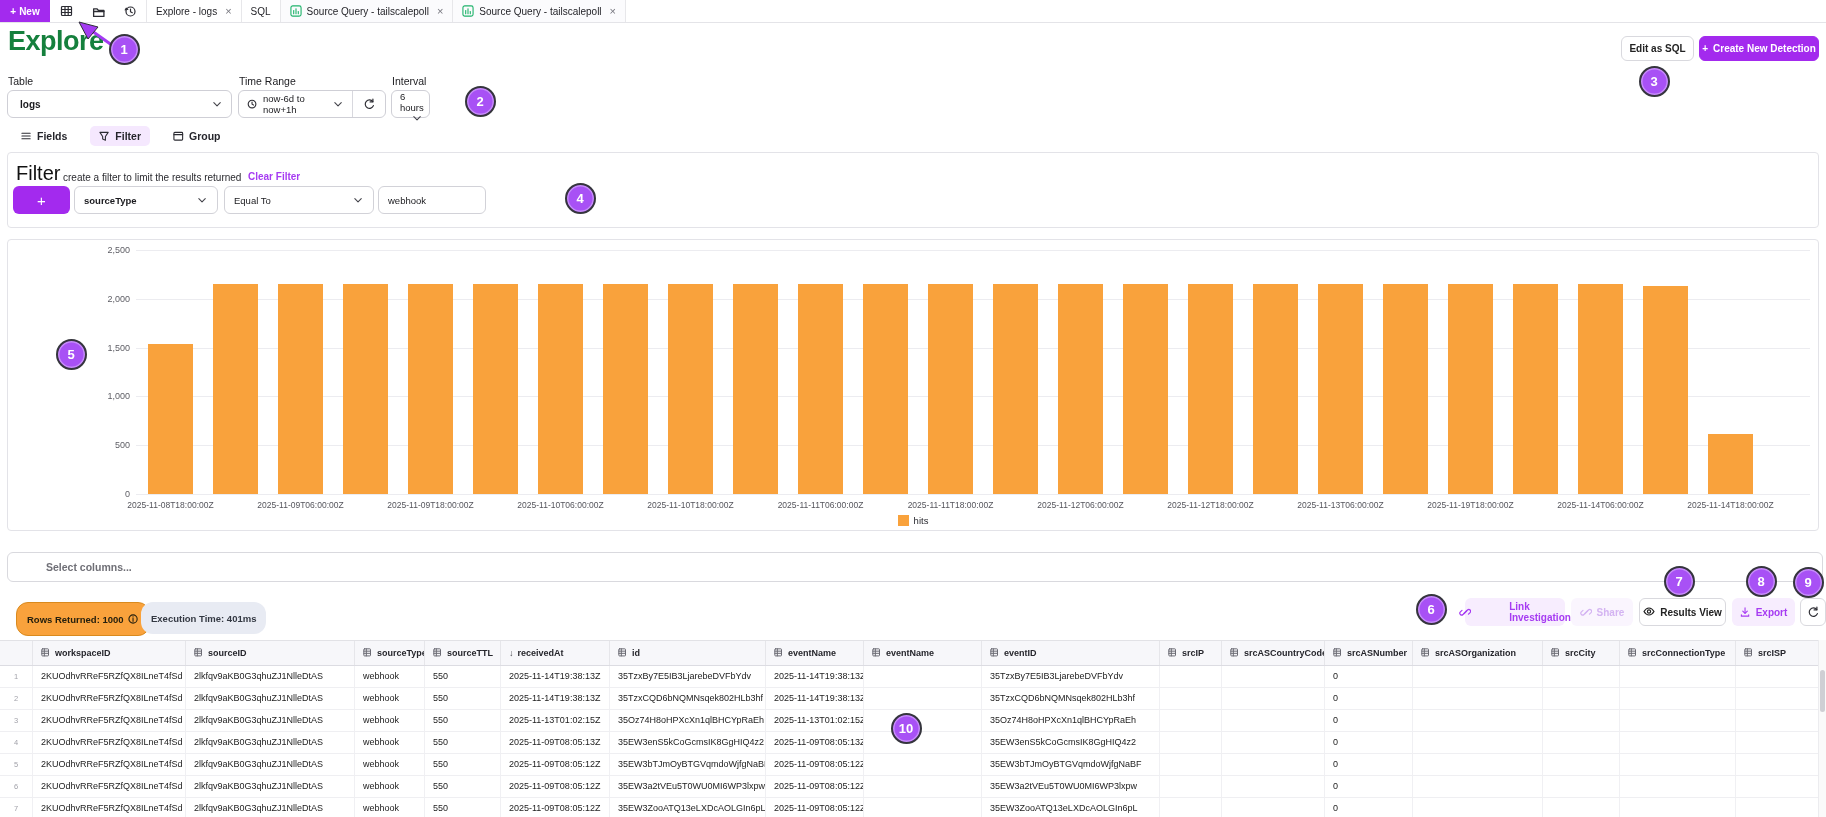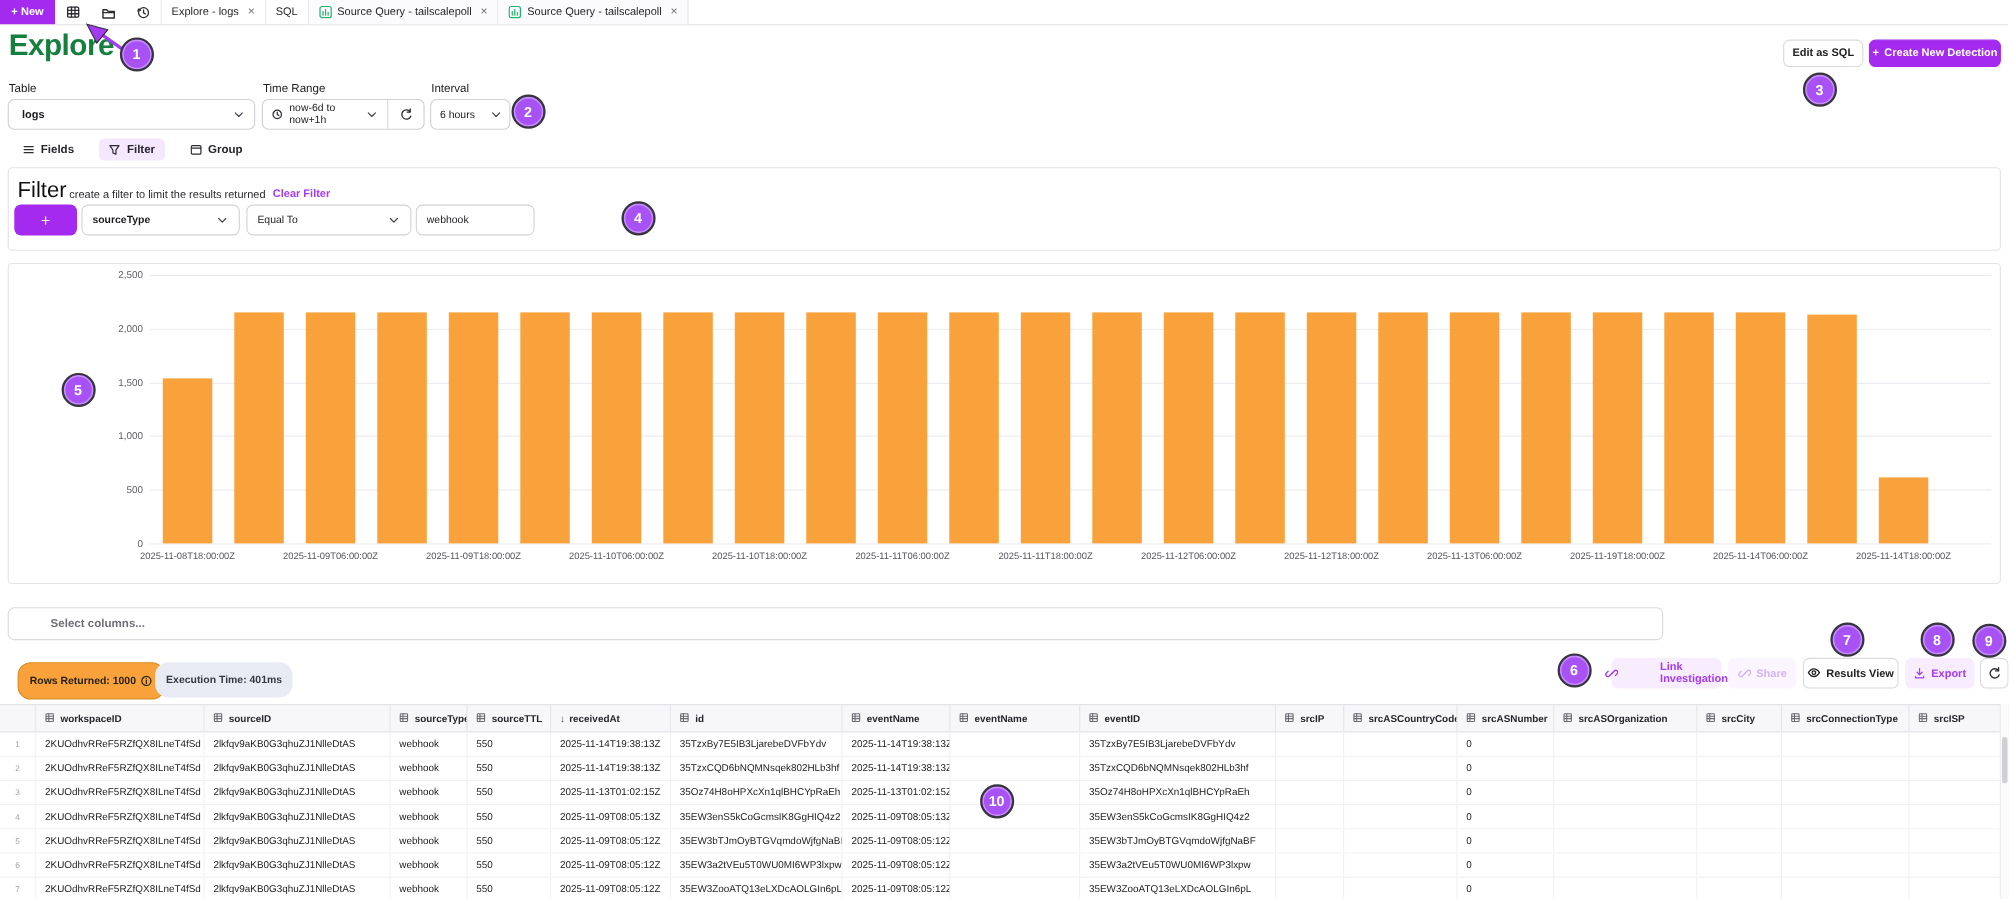--- a/index.html
+++ b/index.html
@@ -52,21 +52,21 @@
   .chart-panel { position:absolute; left:7px; top:239px; width:1812px; height:292px;
     border:1px solid #e3e3e8; border-radius:4px; background:#fff; overflow:hidden; }
   .gridline { position:absolute; left:128px; width:1674px; height:1px; background:#ececf0; }
   .ylab { position:absolute; width:86px; left:36px; text-align:right; font-size:9px; color:#5d5d64; }
   .bar { position:absolute; width:45px; background:#f9a23c; }
   .xlab { position:absolute; width:112px; text-align:center; font-size:8.5px; color:#55555c; top:260px; }
   .legend { position:absolute; left:0; right:0; top:275px; display:flex; align-items:center;
     justify-content:center; gap:5px; font-size:9.5px; color:#2a2a30; }
   .legend .sw { width:11px; height:11px; background:#f9a23c; }
   
-  .sel-cols { position:absolute; left:7px; top:552px; width:1505px; height:30px; border:1px solid #d9d9de;
+  .sel-cols { position:absolute; left:7px; top:552px; width:1816px; height:30px; border:1px solid #d9d9de;
     border-radius:6px; background:#fff; display:flex; align-items:center; padding-left:38px;
     font-size:10.5px; font-weight:bold; color:#6f6f76; cursor:text; }
   
   .pill { position:absolute; top:602px; height:22px; border-radius:12px; display:flex; align-items:center;
     gap:4px; padding:16px 10px; font-size:9.5px; font-weight:bold; }
   .pill.orange { background:#f9a23c; border:1px solid #d98a1e; color:#26200e; }
   .pill.gray { background:#e8ebf3; color:#333842; }
   .rbtn { position:absolute; top:598px; height:28px; border-radius:6px; display:flex; align-items:center;
     justify-content:center; gap:5px; font-size:10px; font-weight:bold; cursor:pointer; }
   .rbtn.lav { background:#f7edfe; color:#a63bf2; }
@@ -204,21 +204,21 @@
   </div>
   <div style="width:33px; height:100%; border-left:1px solid #d8d8de; display:flex; align-items:center; justify-content:center;">
     <span id="ic-refresh1">
         <svg width="12" height="12" viewBox="0 0 12 12" fill="none" stroke="#2c2c33" stroke-width="1.2" stroke-linecap="round" stroke-linejoin="round">
           <path d="M9.8 3.6 A4.2 4.2 0 1 0 10.4 7.6"></path>
           <polyline points="9.9,1 9.9,3.9 7.1,3.9"></polyline>
         </svg>
       </span>
   </div>
 </div>
-<div class="ctl-box" style="left:391px; width:73px;">
+<div class="ctl-box" style="left:391px; width:39px;flex-direction:column;">
   <span style="margin-left:8px; font-size:9.5px;">6 hours</span>
   <span class="chev" style="margin-right:6px;" id="chev3">
       <svg width="11" height="11" viewBox="0 0 12 12" fill="none" stroke="#44444b" stroke-width="1.2" stroke-linecap="round" stroke-linejoin="round">
         <polyline points="2,4 5.5,7.5 9,4"></polyline>
       </svg>
     </span>
 </div>
 
 <div class="viewtabs" id="viewtabs">
     <div class="vtab">
@@ -322,20 +322,24 @@
     <div class="xlab" style="left: 496.5px;">2025-11-10T06:00:00Z</div>
     <div class="xlab" style="left: 626.5px;">2025-11-10T18:00:00Z</div>
     <div class="xlab" style="left: 756.5px;">2025-11-11T06:00:00Z</div>
     <div class="xlab" style="left: 886.5px;">2025-11-11T18:00:00Z</div>
     <div class="xlab" style="left: 1016.5px;">2025-11-12T06:00:00Z</div>
     <div class="xlab" style="left: 1146.5px;">2025-11-12T18:00:00Z</div>
     <div class="xlab" style="left: 1276.5px;">2025-11-13T06:00:00Z</div>
     <div class="xlab" style="left: 1406.5px;">2025-11-19T18:00:00Z</div>
     <div class="xlab" style="left: 1536.5px;">2025-11-14T06:00:00Z</div>
     <div class="xlab" style="left: 1666.5px;">2025-11-14T18:00:00Z</div>
+    <div class="legend">
+      <span class="sw"></span>
+      <span>hits</span>
+    </div>
   </div>
 
 <div class="sel-cols">
   <span>Select columns...</span>
 </div>
 
 <div class="pill orange" style="left:16px;">
   <span>Rows Returned: 1000</span>
   <span id="ic-info">
       <svg width="11" height="11" viewBox="0 0 12 12" fill="none" stroke="#26200e" stroke-width="1.2" stroke-linecap="round" stroke-linejoin="round">

